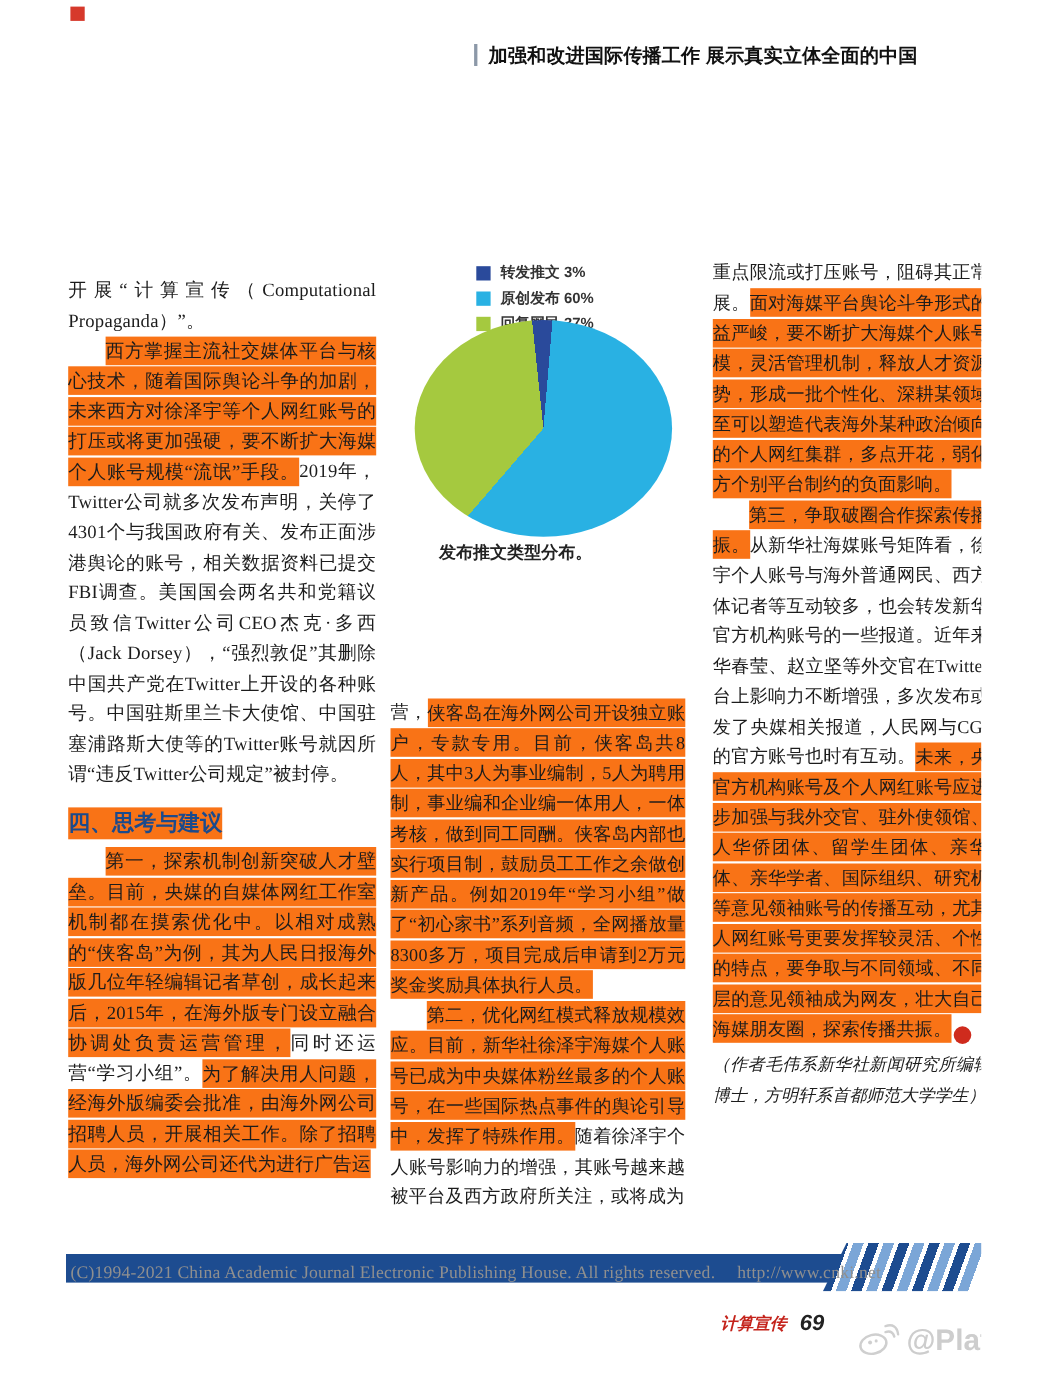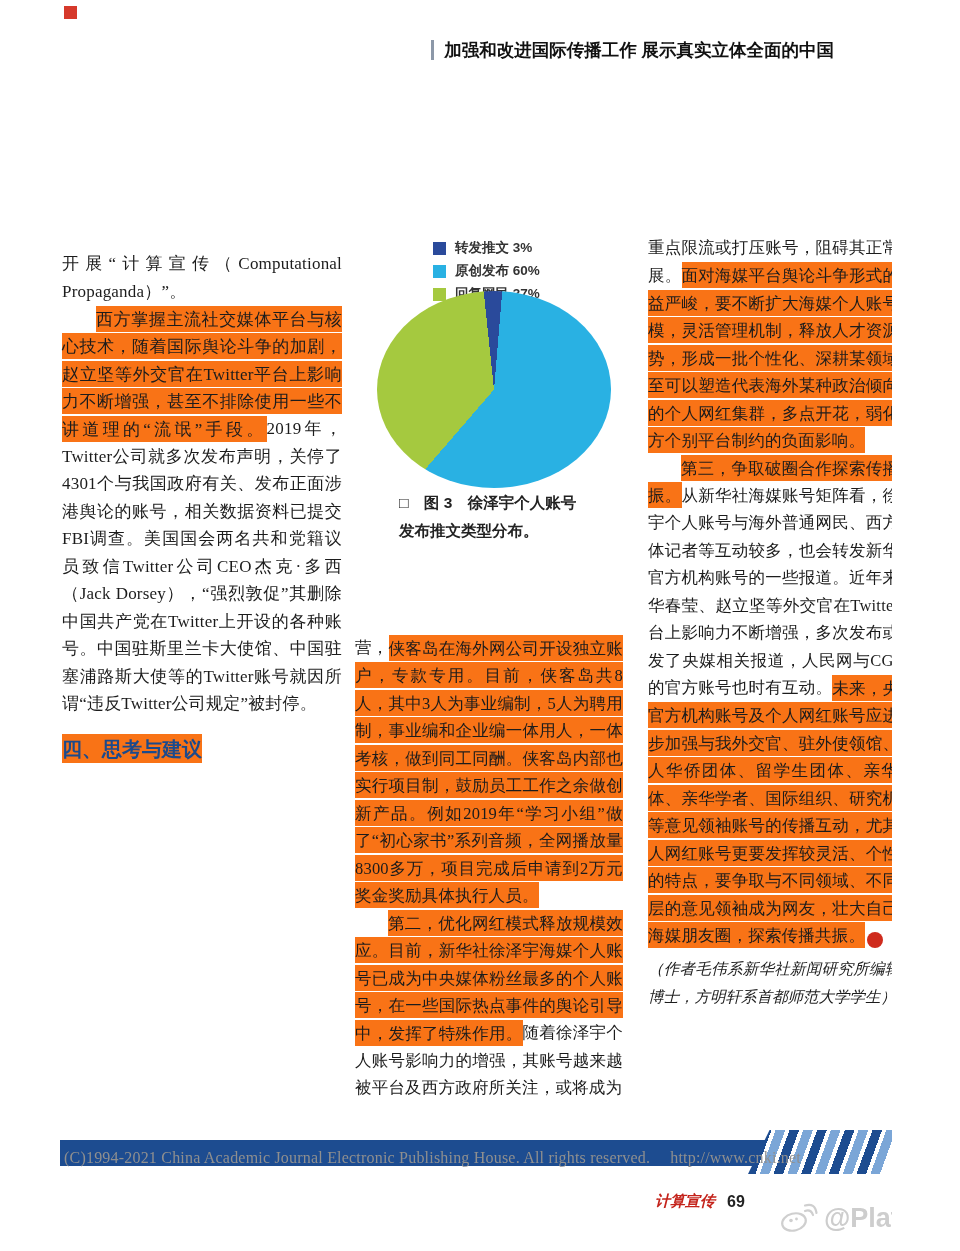--- a/index.html
+++ b/index.html
@@ -50,21 +50,21 @@
   
   .band { position:absolute; left:60px; top:1140px; width:745px; height:26px; background:#1d4c90; }
   .stripes { position:absolute; left:748px; top:1130px; width:154px; height:44px;
     background:repeating-linear-gradient(110deg, #7ba6d7 0 9px, #ffffff 9px 13px, #1d4c90 13px 22px, #ffffff 22px 26px);
     clip-path:polygon(14% 0, 100% 0, 86% 100%, 0 100%); }
   .copyright { position:absolute; left:64px; top:1149px; z-index:5; display:flex; gap:20px;
     font-family:"Liberation Serif", serif; font-size:16px; color:#8f8f8f; letter-spacing:0.2px; }
   .journal-line { position:absolute; top:1192px; left:655px; display:flex; align-items:center; gap:12px;
     font-family:"Liberation Sans", sans-serif; font-size:15px; color:#222; }
   .journal-logo { color:#c4231b; font-family:"Liberation Serif", serif; font-style:italic; font-weight:bold; font-size:15px; }
-  .page-number { font-weight:bold; font-size:16px; }
+  .page-number { font-weight:bold; font-size:20px;font-style:italic; }
   .watermark { position:absolute; top:1202px; left:780px; display:flex; align-items:center; gap:6px;
     color:#cdcdcd; font-family:"Liberation Sans", sans-serif; font-size:27px; font-weight:bold; }
 </style>
 </head>
 <body>
 
 <div class="page">
 
   <div class="corner-mark"></div>
 
@@ -82,28 +82,28 @@
         <span class="swatch" style="background: rgb(41, 177, 227);"></span>
         <span>原创发布 60%</span>
       </div>
       <div class="legend-item">
         <span class="swatch" style="background: rgb(165, 201, 63);"></span>
         <span>回复网民 37%</span>
       </div>
     </div>
   <div class="pie" id="pie" style="background: conic-gradient(from -6deg, rgb(42, 74, 155) 0%, rgb(42, 74, 155) 3%, rgb(41, 177, 227) 3%, rgb(41, 177, 227) 63%, rgb(165, 201, 63) 63%, rgb(165, 201, 63) 100%);"></div>
   <div class="fig-caption">
-    <div>□　图 3　徐泽宇个人账号</div>
     <div>发布推文类型分布。</div>
   </div>
 
   <div class="col col1">
       <p class="para"><span class="pl">开展“计算宣传（Computational Propaganda）”。</span></p>
-      <p class="para ind"><span class="hl">西方掌握主流社交媒体平台与核心技术，随着国际舆论斗争的加剧，赵立坚等外交官在Twitter平台上影响力不断增强，甚至不排除使用一些不讲道理的“流氓”手段。</span><span class="pl">2019年，Twitter公司就多次发布声明，关停了4301个与我国政府有关、发布正面涉港舆论的账号，相关数据资料已提交FBI调查。美国国会两名共和党籍议员致信Twitter公司CEO杰克·多西（Jack Dorsey），“强烈敦促”其删除中国共产党在Twitter上开设的各种账号。中国驻斯里兰卡大使馆、中国驻塞浦路斯大使等的Twitter账号就因所谓“违反Twitter公司规定”被封停。</span></p>
+      <p class="para ind"><span class="hl">西方掌握主流社交媒体平台与核心技术，随着国际舆论斗争的加剧，未来西方对徐泽宇等个人网红账号的打压或将更加强硬，要不断扩大海媒个人账号规模“流氓”手段。</span><span class="pl">2019年，Twitter公司就多次发布声明，关停了4301个与我国政府有关、发布正面涉港舆论的账号，相关数据资料已提交FBI调查。美国国会两名共和党籍议员致信Twitter公司CEO杰克·多西（Jack Dorsey），“强烈敦促”其删除中国共产党在Twitter上开设的各种账号。中国驻斯里兰卡大使馆、中国驻塞浦路斯大使等的Twitter账号就因所谓“违反Twitter公司规定”被封停。</span></p>
       <h3 class="section-heading"><span class="hl">四、思考与建议</span></h3>
+      <p class="para ind"><span class="hl">第一，探索机制创新突破人才壁垒。目前，央媒的自媒体网红工作室机制都在摸索优化中。以相对成熟的“侠客岛”为例，其为人民日报海外版几位年轻编辑记者草创，成长起来后，2015年，在海外版专门设立融合协调处负责运营管理，</span><span class="pl">同时还运营“学习小组”。</span><span class="hl">为了解决用人问题，经海外版编委会批准，由海外网公司招聘人员，开展相关工作。除了招聘人员，海外网公司还代为进行广告运</span></p>
     </div>
   <div class="col col2text">
       <p class="para"><span class="pl">营，</span><span class="hl">侠客岛在海外网公司开设独立账户，专款专用。目前，侠客岛共8人，其中3人为事业编制，5人为聘用制，事业编和企业编一体用人，一体考核，做到同工同酬。侠客岛内部也实行项目制，鼓励员工工作之余做创新产品。例如2019年“学习小组”做了“初心家书”系列音频，全网播放量8300多万，项目完成后申请到2万元奖金奖励具体执行人员。</span></p>
       <p class="para ind"><span class="hl">第二，优化网红模式释放规模效应。目前，新华社徐泽宇海媒个人账号已成为中央媒体粉丝最多的个人账号，在一些国际热点事件的舆论引导中，发挥了特殊作用。</span><span class="pl">随着徐泽宇个人账号影响力的增强，其账号越来越被平台及西方政府所关注，或将成为</span></p>
     </div>
   <div class="col col3">
       <p class="para"><span class="pl">重点限流或打压账号，阻碍其正常发展。</span><span class="hl">面对海媒平台舆论斗争形式的日益严峻，要不断扩大海媒个人账号规模，灵活管理机制，释放人才资源优势，形成一批个性化、深耕某领域甚至可以塑造代表海外某种政治倾向性的个人网红集群，多点开花，弱化西方个别平台制约的负面影响。</span></p>
       <p class="para ind"><span class="hl">第三，争取破圈合作探索传播共振。</span><span class="pl">从新华社海媒账号矩阵看，徐泽宇个人账号与海外普通网民、西方媒体记者等互动较多，也会转发新华社官方机构账号的一些报道。近年来，华春莹、赵立坚等外交官在Twitter平台上影响力不断增强，多次发布或转发了央媒相关报道，人民网与CGTN的官方账号也时有互动。</span><span class="hl">未来，央媒官方机构账号及个人网红账号应进一步加强与我外交官、驻外使领馆、华人华侨团体、留学生团体、亲华媒体、亲华学者、国际组织、研究机构等意见领袖账号的传播互动，尤其个人网红账号更要发挥较灵活、个性化的特点，要争取与不同领域、不同圈层的意见领袖成为网友，壮大自己的海媒朋友圈，探索传播共振。</span><span class="seal">记</span></p>
       <p class="author-note">（作者毛伟系新华社新闻研究所编辑、博士，方明轩系首都师范大学学生）</p>
     </div>

